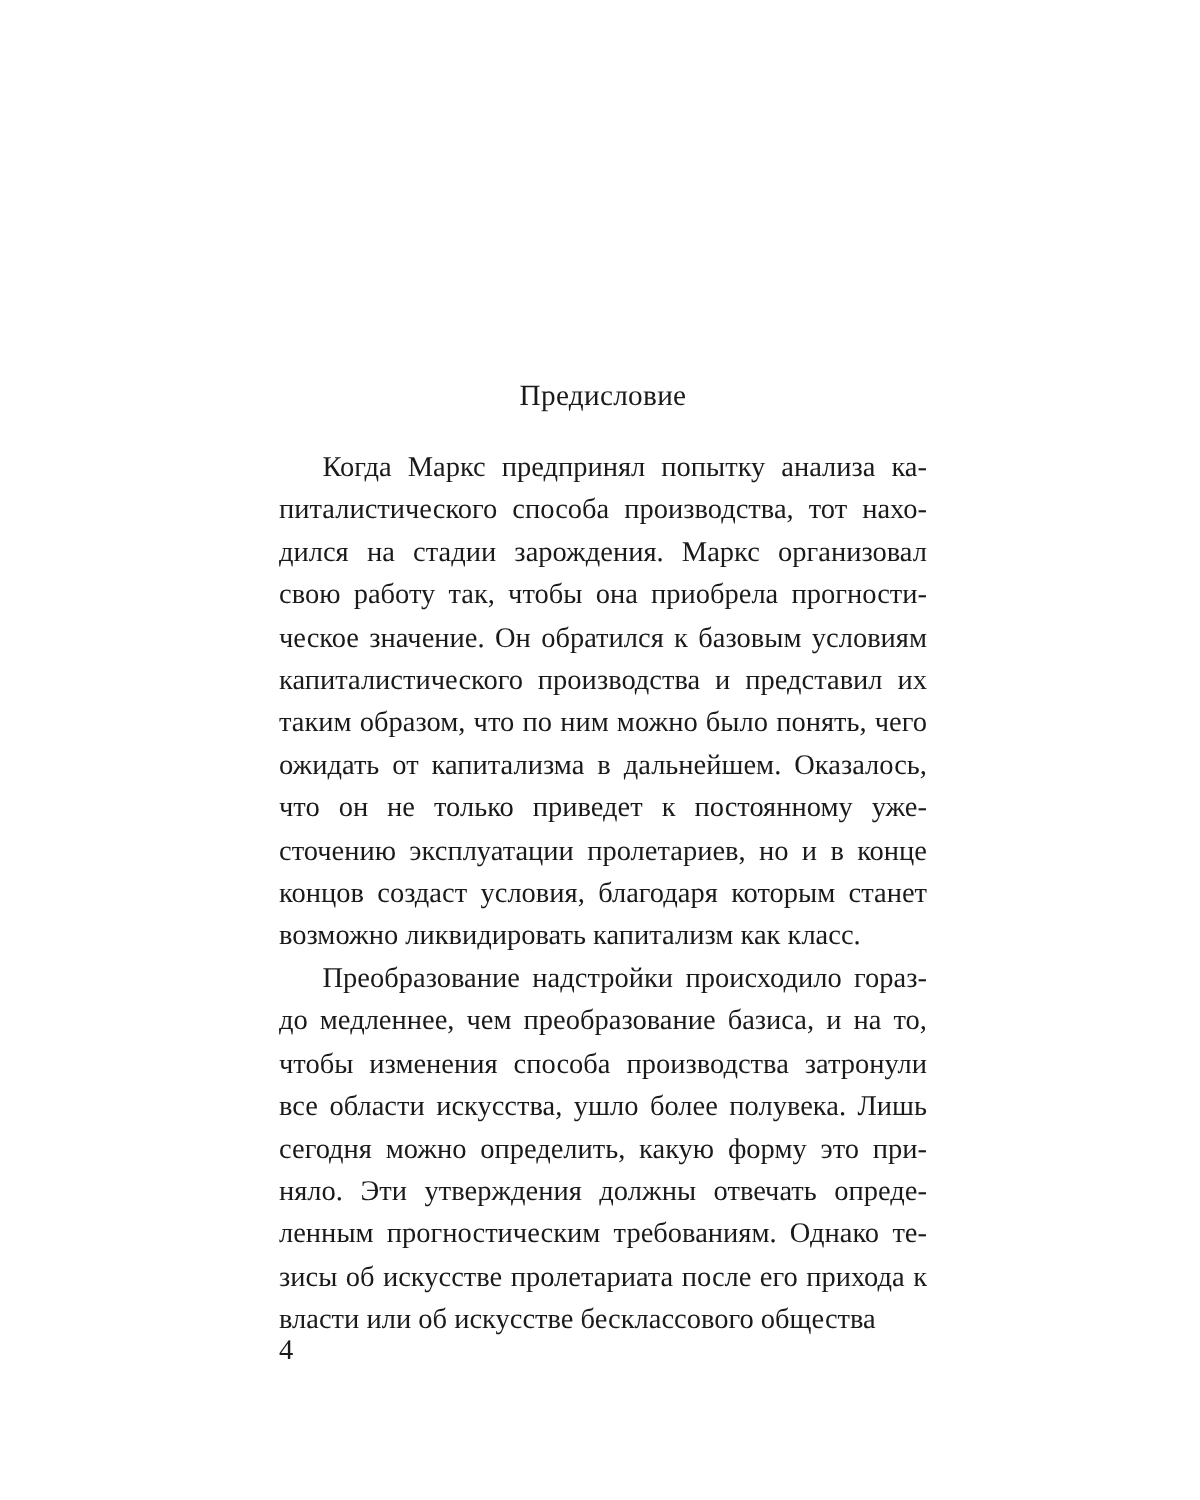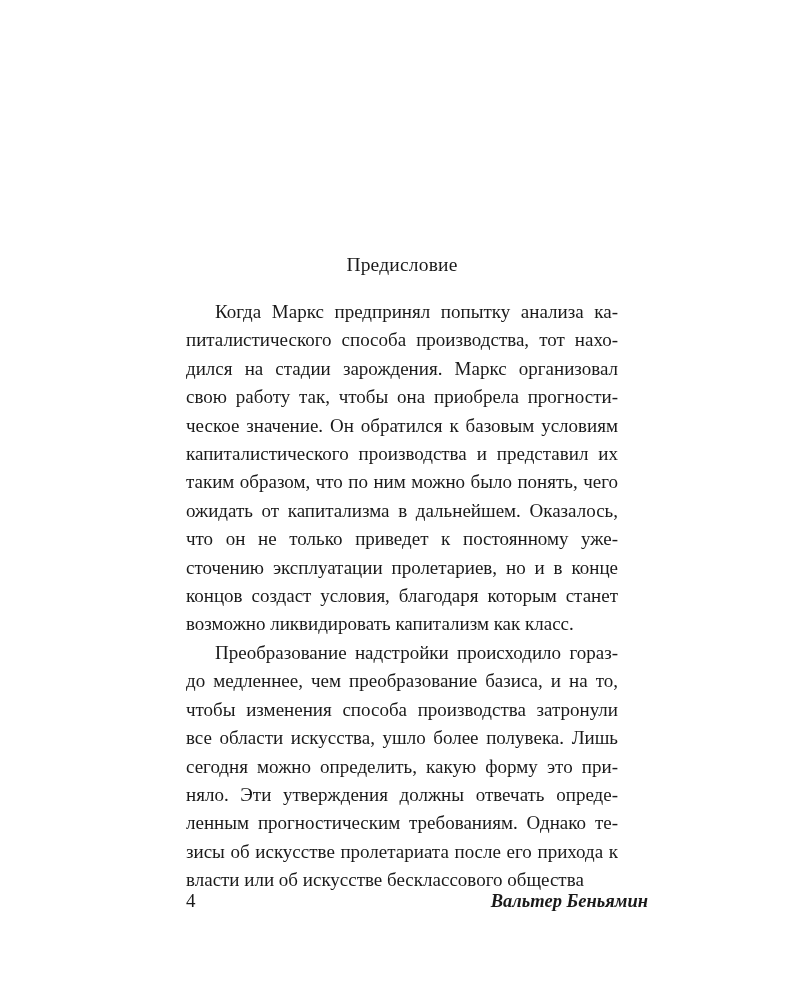--- a/index.html
+++ b/index.html
@@ -71,15 +71,14 @@
 <body>
 
 <div class="page">
   <div class="content">
     <h1 class="chapter-title">Предисловие</h1>
     <p class="para">Когда Маркс предпринял попытку анализа ка­питалистического способа производства, тот нахо­дился на стадии зарождения. Маркс организовал свою работу так, чтобы она приобрела прогности­ческое значение. Он обратился к базовым услови­ям капиталистического производства и представил их таким образом, что по ним можно было понять, чего ожидать от капитализма в дальнейшем. Оказа­лось, что он не только приведет к постоянному уже­сточению эксплуатации пролетариев, но и в конце концов создаст условия, благодаря которым станет возможно ликвидировать капитализм как класс.</p>
     <p class="para">Преобразование надстройки происходило гораз­до медленнее, чем преобразование базиса, и на то, чтобы изменения способа производства затронули все области искусства, ушло более полувека. Лишь сегодня можно определить, какую форму это при­няло. Эти утверждения должны отвечать опреде­ленным прогностическим требованиям. Однако те­зисы об искусстве пролетариата после его прихода к власти или об искусстве бесклассового общества</p>
   </div>
   <div class="footer">
     <span class="folio">4</span>
-    <span class="running-title">Вальтер Беньямин</span>
   </div>
 </div>
 
 </body></html>

